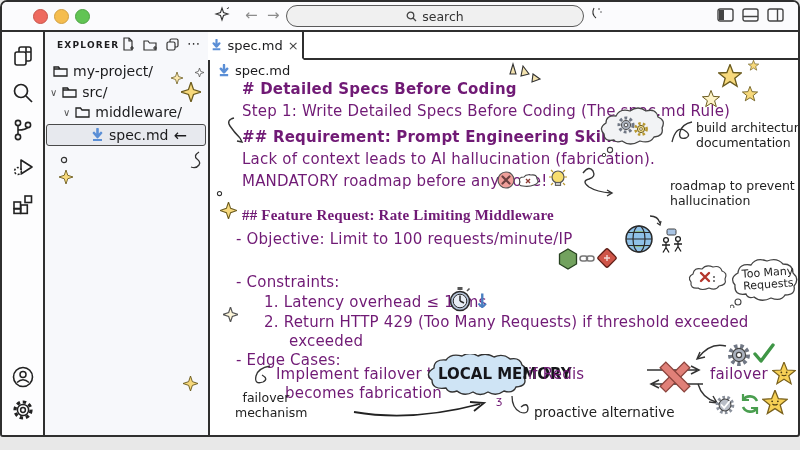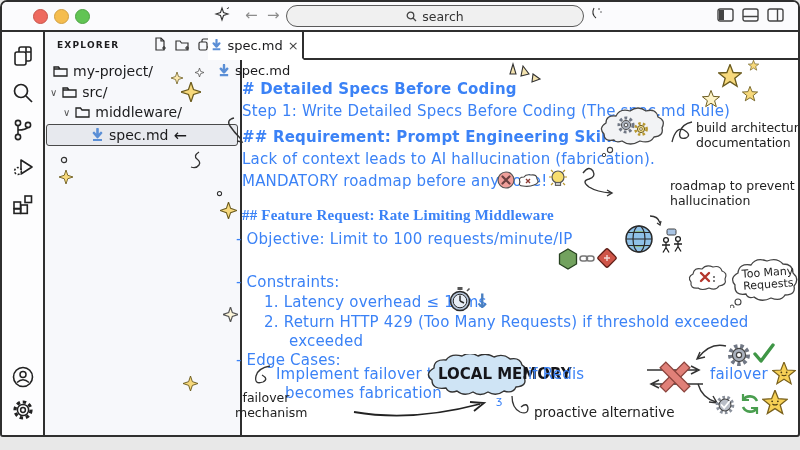--- a/index.html
+++ b/index.html
@@ -8,30 +8,30 @@
   
   .titlebar{position:absolute;left:0;top:0;right:0;height:28px;background:#fbfbfd;border-bottom:2px solid #2f2f2f;}
   .tl{position:absolute;top:7px;width:13px;height:13px;border-radius:50%;}
   .nav{position:absolute;top:4px;font-size:15px;color:#8c8c8c;}
   .searchbar{position:absolute;left:284px;top:3px;width:296px;height:20px;border:1.5px solid #5a5a5a;border-radius:12px;background:#f0f0f0;display:flex;align-items:center;justify-content:center;gap:5px;font-size:12.5px;color:#333;}
   .paneicons{position:absolute;top:6px;display:flex;gap:8px;}
   
   .activitybar{position:absolute;left:0;top:30px;bottom:0;width:41px;background:#fdfdfe;border-right:2px solid #2f2f2f;}
   .abicon{position:absolute;left:9px;width:24px;height:24px;}
   
-  .sidebar{position:absolute;left:43px;top:30px;bottom:0;width:163px;background:#f7f8fb;border-right:2px solid #2f2f2f;padding-left:32px;}
+  .sidebar{position:absolute;left:43px;top:30px;bottom:0;width:163px;background:#f7f8fb;border-right:2px solid #2f2f2f;}
   .exhead{position:absolute;left:12px;top:8px;font-size:9px;letter-spacing:1.2px;color:#1d1d1f;font-weight:bold;}
   .extools{position:absolute;right:8px;top:5px;display:flex;gap:8px;align-items:center;}
   .row{position:absolute;display:flex;align-items:center;gap:5px;font-size:14px;color:#1b1b1d;font-weight:500;text-align:right;}
   .selrow{position:absolute;left:1px;right:2px;top:92px;height:20px;background:#e7e9ee;border:1.5px solid #4a4a4a;border-radius:3px;display:flex;align-items:center;gap:5px;padding-left:44px;font-size:14px;color:#1b1b1d;}
   
   .tabbar{position:absolute;left:206px;top:30px;right:0;height:26px;background:#fff;border-bottom:2px solid #2f2f2f;}
   .tab{position:absolute;left:0;top:0;width:94px;height:26px;background:#fff;border-right:2px solid #2f2f2f;border-bottom:2px solid #fff;display:flex;align-items:center;justify-content:center;gap:5px;font-size:13px;color:#1b1b1d;}
   .breadcrumb{position:absolute;left:216px;top:61px;display:flex;align-items:center;gap:5px;font-size:13px;color:#1b1b1d;}
-  .t{position:absolute;font-size:15px;color:#3b82f6;white-space:nowrap;letter-spacing:.2px;}
+  .t{position:absolute;font-size:15px;color:#701a75;white-space:nowrap;letter-spacing:.2px;}
   .hd{font-weight:bold;}
   .ann{position:absolute;font-size:12.5px;color:#222;line-height:15px;}
   .cloudtxt{position:absolute;font-size:11px;color:#222;line-height:12px;text-align:center;font-weight:500;}
   .chev{color:#555;font-size:10px;}
   .lm{position:absolute;font-weight:bold;font-size:15px;color:#15151a;}
   svg{display:block;}
 </style>
 </head>
 <body>
 

